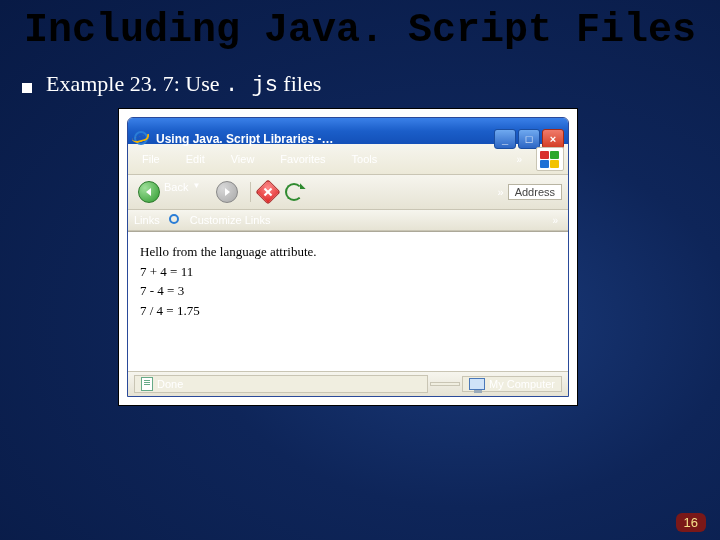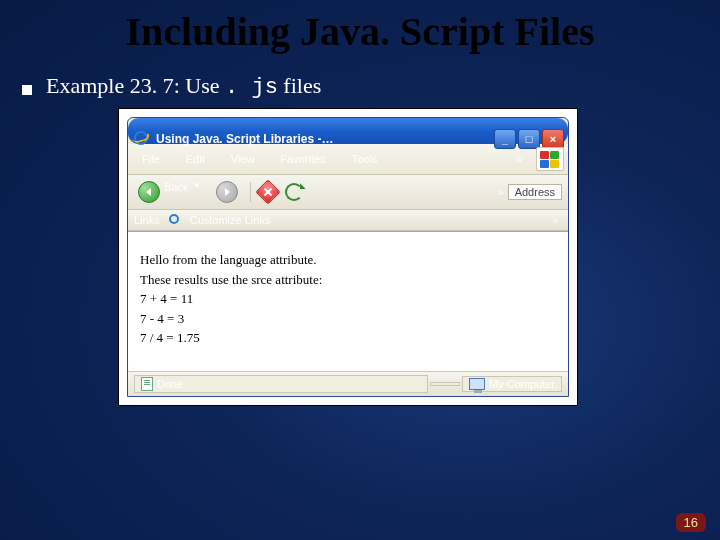--- a/index.html
+++ b/index.html
@@ -12,21 +12,21 @@
     color: white;
     position: relative;
     overflow: hidden;
   }
   .title {
     font-size: 40px;
     font-weight: bold;
     color: black;
     text-align: center;
     margin: 8px 0 18px 0;
-    font-family: Liberation Serif, serif;
+    font-family: Liberation Mono, monospace;
   }
   .bullet-row {
     display: flex;
     align-items: baseline;
     margin-left: 22px;
     font-size: 22px;
     color: white;
     font-family: "Times New Roman", serif;
   }
   .bullet-sq {
@@ -72,21 +72,20 @@
     font-size: 11px;
     background: #ece9d8;
   }
   .titlebar {
     display: flex;
     align-items: center;
     height: 26px;
     background: linear-gradient(to bottom, #3a80e8 0%, #1b5ec9 50%, #1350b8 100%);
     color: white;
     padding: 16px 4px 0 6px;
-    border-radius: 11px;
   }
   .titlebar .ie-ico { width:16px; height:16px; margin-right:6px; position:relative; }
   .ie-ico .e { position:absolute; width:14px; height:14px; border:2px solid #2a7dd6; border-radius:50%; left:0; top:0; }
   .ie-ico .swoosh { position:absolute; width:18px; height:6px; border:2px solid #f5b400; border-top:none; border-left:none; border-radius:0 0 10px 10px; transform:rotate(-15deg); left:-2px; top:5px; }
   .titlebar .title-text { font-weight: bold; font-size: 12px; flex:1; white-space:nowrap; overflow:hidden; }
   .win-btns { display:flex; gap:2px; }
   .win-btn {
     width: 22px; height: 20px;
     background: linear-gradient(to bottom, #6fa9f0, #2d66c4);
     border: 1px solid #1a4da0;
@@ -138,21 +137,21 @@
     background: linear-gradient(to bottom, #f6f5ee, #e6e3d4);
     border-bottom: 1px solid #c9c5b4;
     padding: 3px 6px; gap:8px;
   }
   .linksbar .chev { margin-left:auto; margin-right:4px; font-size:10px; }
   .mini-ie { width:14px; height:14px; position:relative; }
   .mini-ie .e { position:absolute; width:10px; height:10px; border:2px solid #2a7dd6; border-radius:50%; left:1px; top:1px; }
 
   .content {
     background:#fff;
-    padding: 18px 12px;
+    padding: 10px 12px;
     min-height: 140px;
     font-family: "Times New Roman", serif;
     font-size: 13px;
     color:#000;
     line-height: 1.5;
     border-top:1px solid #aca899;
   }
   .statusbar {
     display:flex; align-items:center;
     background: linear-gradient(to bottom, #f6f5ee, #e6e3d4);
@@ -242,21 +241,20 @@
       <span>Links</span>
       <span class="mini-ie">
           <span class="e"></span>
         </span>
       <span>Customize Links</span>
       <span class="chev">»</span>
     </div>
 
     <div class="content">
       <div>Hello from the language attribute.</div>
-      <div>These results use the srce attribute:</div>
       <div>7 + 4 = 11</div>
       <div>7 - 4 = 3</div>
       <div>7 / 4 = 1.75</div>
     </div>
 
     <div class="statusbar">
       <div class="status-pane grow">
         <span class="doc-ico"></span>
         <span>Done</span>
       </div>

